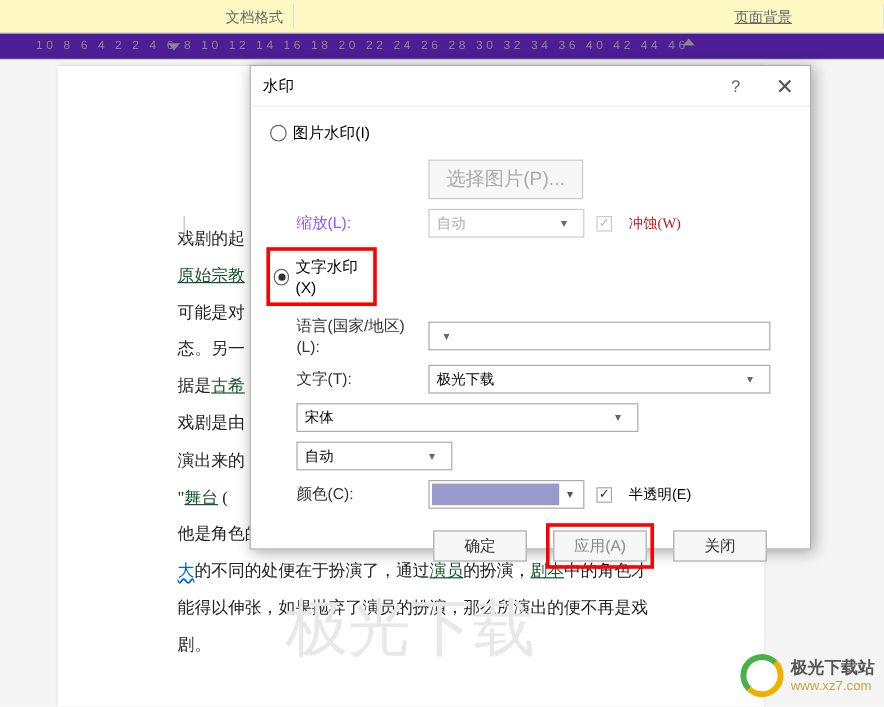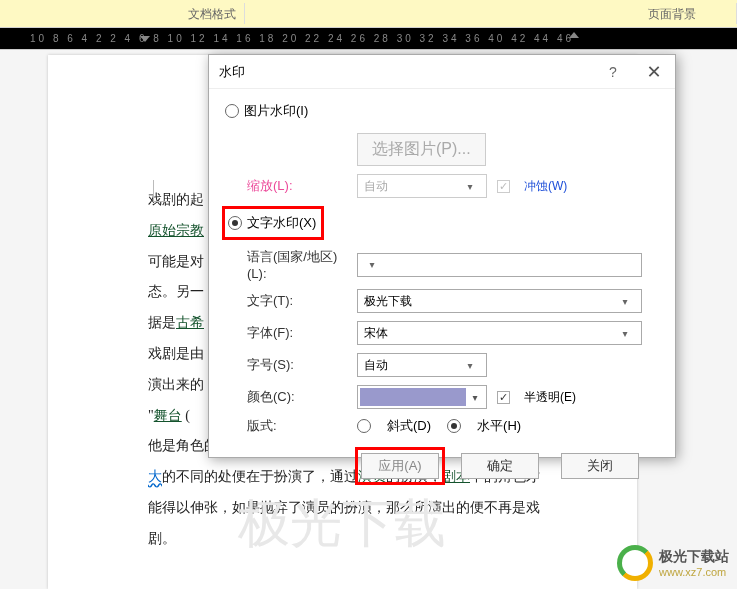--- a/index.html
+++ b/index.html
@@ -24,31 +24,31 @@
       display: flex;
       border-bottom: 1px solid #d0d0d0;
     }
     .ribbon-label {
       padding: 6px 8px;
       color: #666;
       text-align: center;
       font-size: 12px;
     }
     .ribbon-label.left { margin-left: 180px; }
-    .ribbon-label.right { margin-left: auto; margin-right: 32px; }
+    .ribbon-label.right { margin-left: auto; margin-right: 68px; text-decoration: underline; }
     .ribbon-sep { width: 1px; background: #ddd; align-self: stretch; margin: 3px 0; }
     
     
     .ruler-area {
       position: absolute;
       top: 28px;
       left: 0;
       right: 0;
       height: 22px;
-      background: #000000;
+      background: #4c1d95;
       border-bottom: 1px solid #ccc;
       display: flex;
       align-items: center;
       padding-left: 30px;
     }
     .ruler-text {
       color: #888;
       font-size: 10px;
       letter-spacing: 3px;
       font-family: Arial, sans-serif;
@@ -173,21 +173,21 @@
     .radio-row {
       display: flex;
       align-items: center;
       padding: 5px 0;
       gap: 5px;
     }
     .radio-row.highlighted {
       border: 3px solid red;
       margin-left: -3px;
       padding-left: 3px;
-      width: 102px;
+      width: 92px;
     }
     .radio {
       width: 14px; height: 14px;
       border: 1px solid #666;
       border-radius: 50%;
       display: inline-flex;
       align-items: center; justify-content: center;
       background: #fff;
     }
     .radio.checked::after {
@@ -205,21 +205,21 @@
       align-items: center;
       margin: 8px 0;
       gap: 10px;
     }
     .form-label {
       width: 100px;
       text-align: left;
       color: #666;
       font-size: 13px;
     }
-    .form-label.disabled { color: #ec4899; }
+    .form-label.disabled { color: #8b5cf6; }
     .form-label.enabled { color: #333; }
     
     .btn-select-pic {
       padding: 5px 14px;
       background: #f7f7f7;
       border: 1px solid #ccc;
       color: #aaa;
       font-size: 16px;
       cursor: not-allowed;
     }
@@ -245,21 +245,21 @@
       width: 13px; height: 13px;
       border: 1px solid #aaa;
       display: inline-flex;
       align-items: center; justify-content: center;
       background: #fff;
     }
     .check.checked::after { content: "✓"; font-size: 11px; color: #333; line-height: 1; }
     .check.disabled { border-color: #ccc; }
     .check.disabled.checked::after { color: #bbb; }
     .check-label { font-size: 12px; margin-left: 4px; }
-    .check-label.disabled { color: #1d4ed8; }
+    .check-label.disabled { color: #b91c1c; font-family: Liberation Serif, serif; }
     
     .color-swatch {
       height: 24px;
       border: 1px solid #aaa;
       background: #fff;
       display: flex;
       align-items: center;
       padding: 2px;
     }
     .color-fill {
@@ -392,53 +392,42 @@
         </div>
       </div>
       <div class="form-row">
         <span class="form-label enabled">文字(T):</span>
         <div class="dropdown" style="width:285px">
           <span class="dropdown-value">极光下载</span>
           <span class="dropdown-arrow">▾</span>
         </div>
       </div>
       <div class="form-row">
-        <span class="form-label enabled">字体(F):</span>
         <div class="dropdown" style="width:285px">
           <span class="dropdown-value">宋体</span>
           <span class="dropdown-arrow">▾</span>
         </div>
       </div>
       <div class="form-row">
-        <span class="form-label enabled">字号(S):</span>
         <div class="dropdown" style="width:130px">
           <span class="dropdown-value">自动</span>
           <span class="dropdown-arrow">▾</span>
         </div>
       </div>
       <div class="form-row">
         <span class="form-label enabled">颜色(C):</span>
         <div class="color-swatch" style="width:130px">
           <div class="color-fill" id="colorfill" style="background: rgb(153, 153, 204);"></div>
           <span class="color-arrow">▾</span>
         </div>
         <span class="check checked"></span>
         <span class="check-label">半透明(E)</span>
       </div>
-      <div class="form-row">
-        <span class="form-label enabled">版式:</span>
-        <div class="layout-radios">
-          <span class="radio"></span>
-          <span class="radio-label">斜式(D)</span>
-          <span class="radio checked"></span>
-          <span class="radio-label">水平(H)</span>
-        </div>
-      </div>
     </div>
 
     <div class="dialog-buttons">
+      <div class="dlg-btn">确定</div>
       <div class="dlg-btn highlighted">应用(A)</div>
-      <div class="dlg-btn">确定</div>
       <div class="dlg-btn">关闭</div>
     </div>
 
   </div>
 </div>
 
 </body></html>

